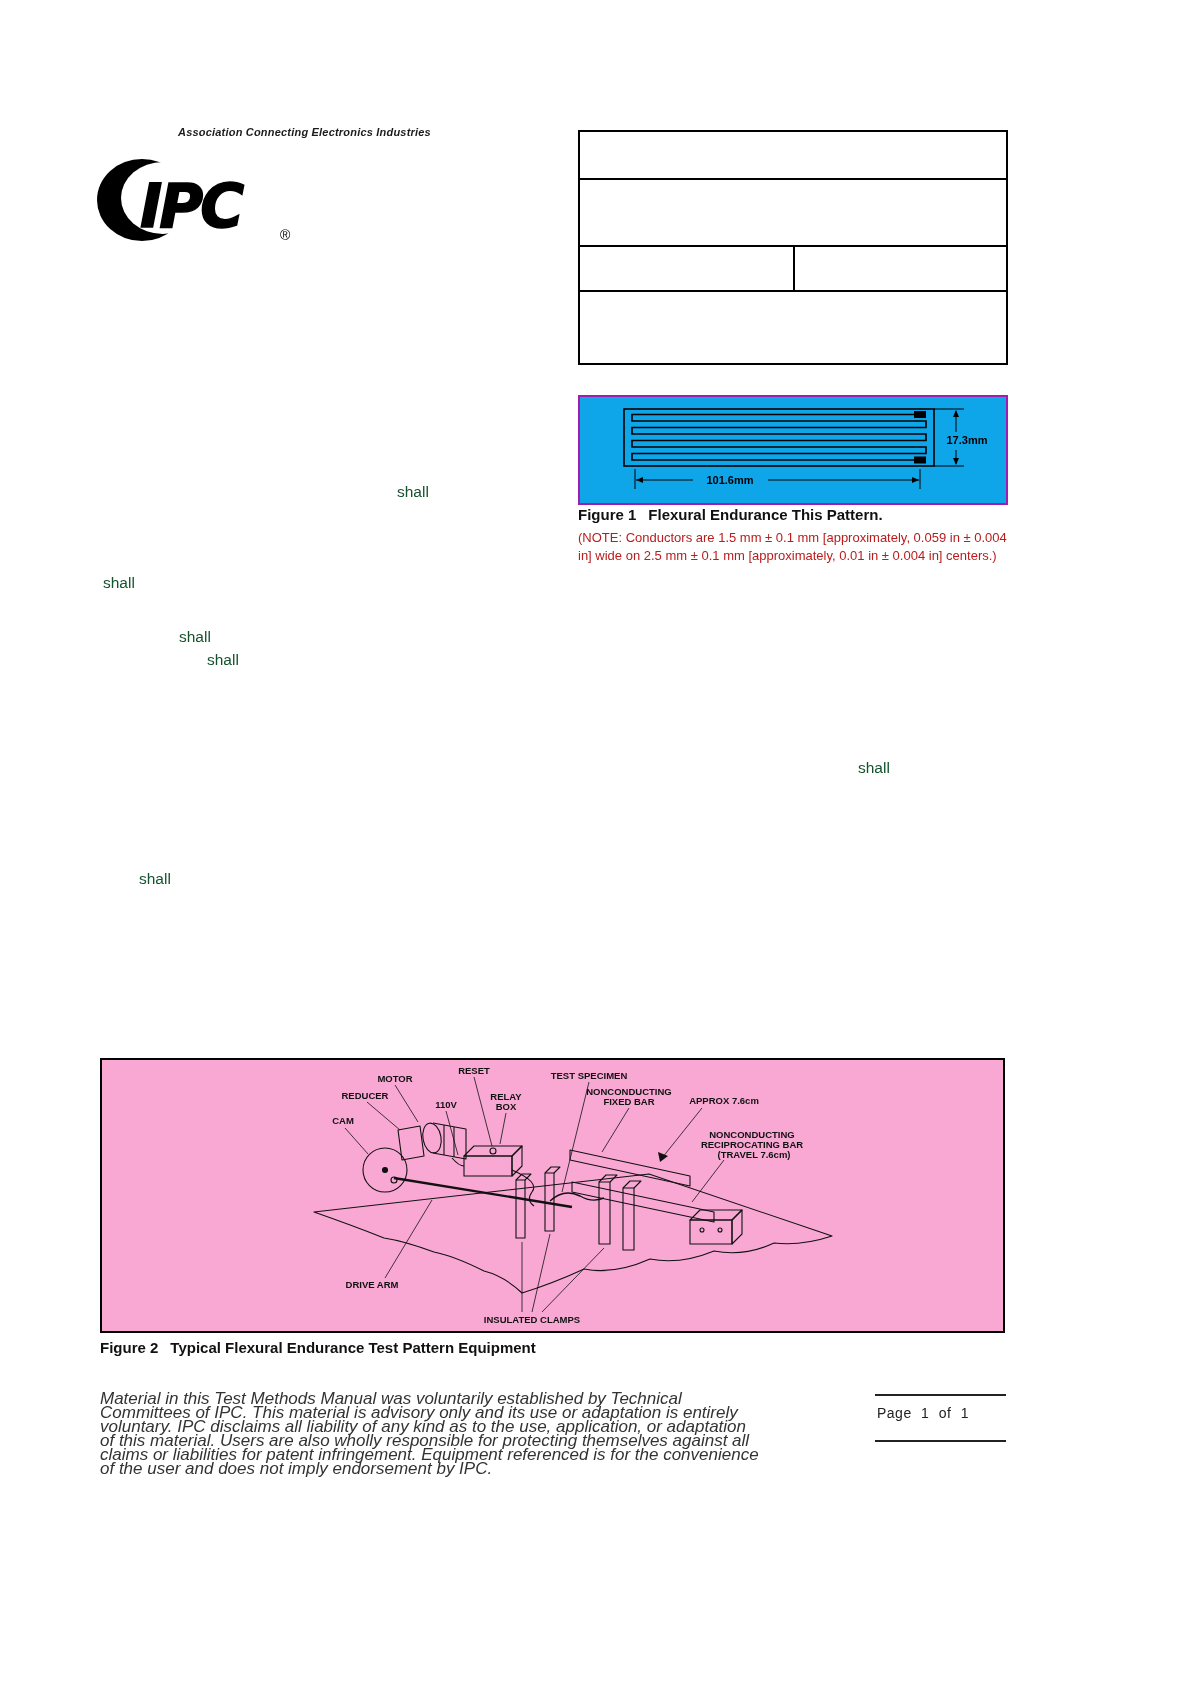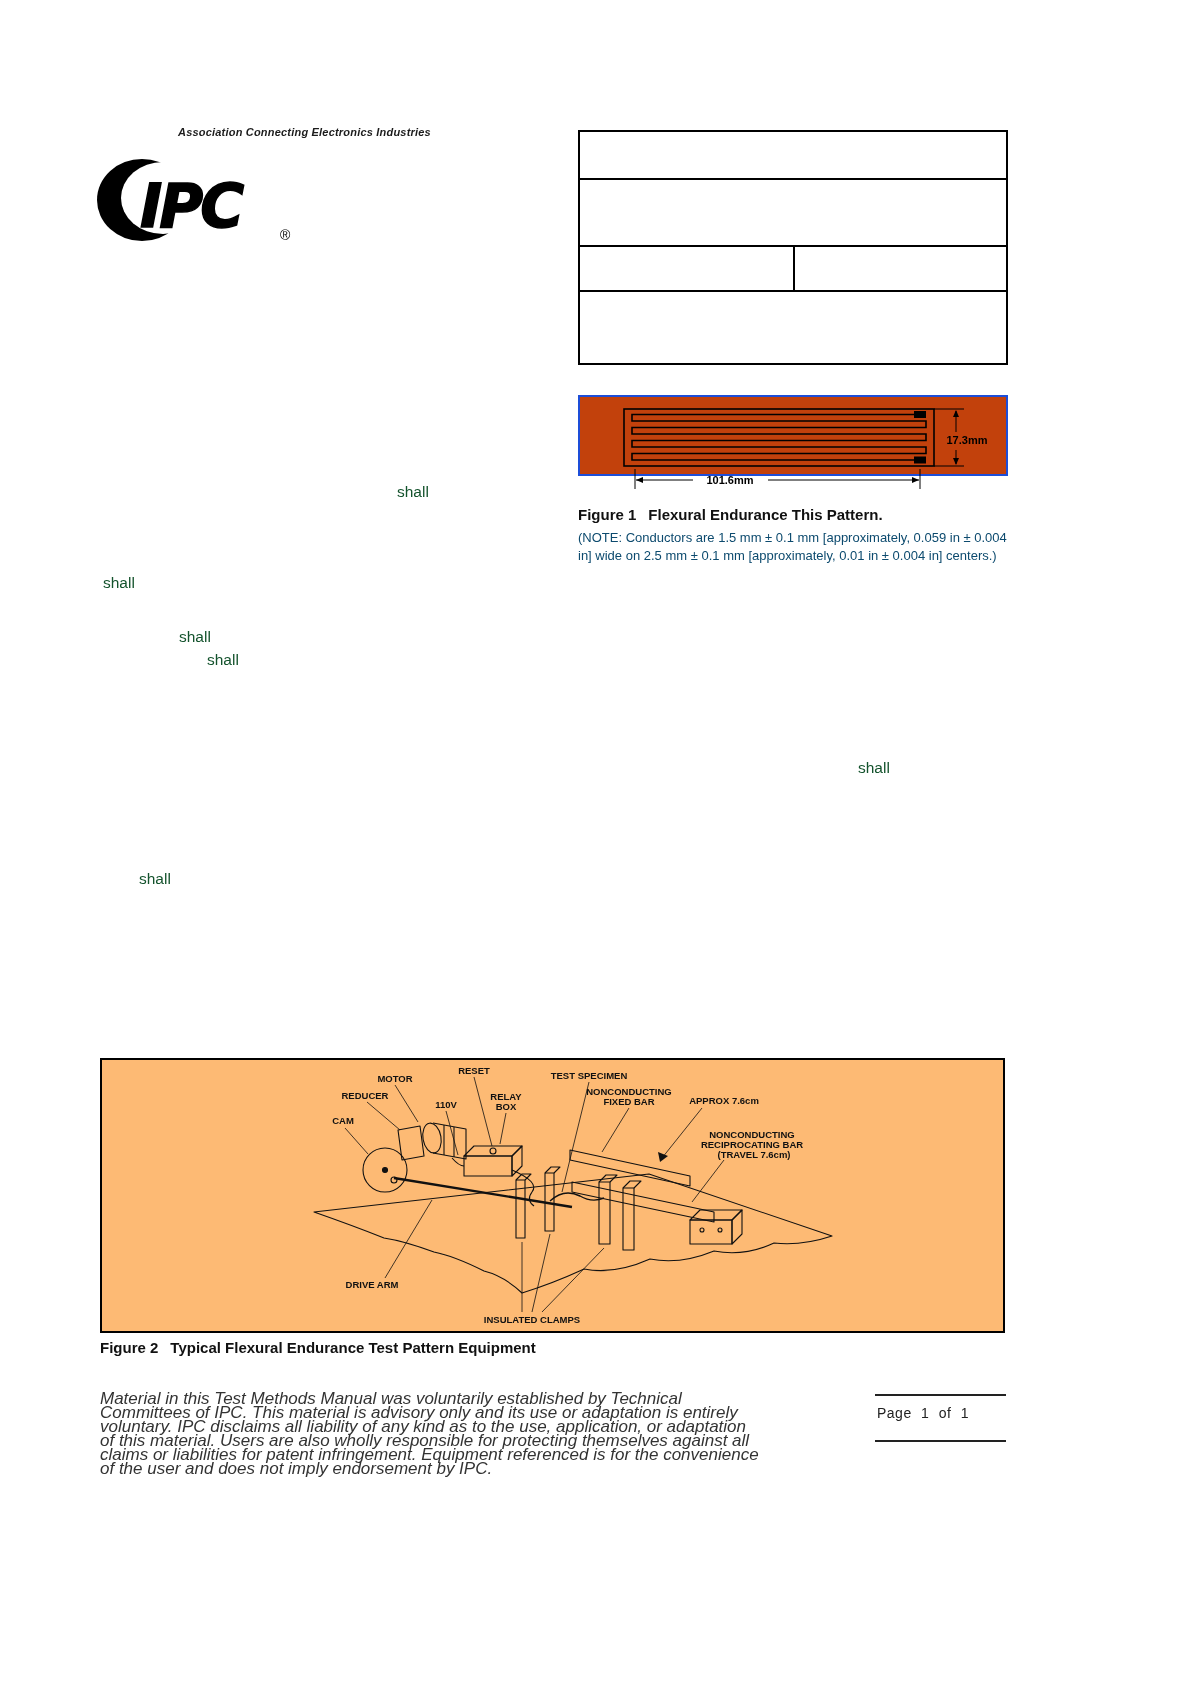--- a/index.html
+++ b/index.html
@@ -13,33 +13,33 @@
     letter-spacing:.2px;color:#1c1c1c;margin-top:12px;
   }
   .logo-wrap{left:96px;top:153px;width:210px;height:95px;}
   .info-table{
     left:578px;top:130px;width:430px;height:235px;
     border:2px solid #000;box-sizing:border-box;
   }
   .info-table .h{position:absolute;left:0;right:0;height:2px;background:#000;}
   .info-table .v{position:absolute;width:2px;background:#000;}
   .fig1-box{
-    left:578px;top:395px;width:430px;height:81px;
-    border:2px solid #1d4ed8;box-sizing:border-box;background:#c2410c;
+    left:578px;top:395px;width:430px;height:110px;
+    border:2px solid #a21caf;box-sizing:border-box;background:#0ea5e9;
   }
   .fig-cap{font-size:15px;font-weight:bold;color:#111;}
   .fig-cap .lbl{margin-right:12px;}
   .fig1-cap{left:578px;top:506px;}
   .fig1-note{
-    left:578px;top:529px;width:436px;font-size:13px;line-height:17.5px;color:#0c4a6e;
+    left:578px;top:529px;width:436px;font-size:13px;line-height:17.5px;color:#b91c1c;
   }
   .shall{font-size:15.5px;color:#14532d;}
   .fig2-box{
     left:100px;top:1058px;width:905px;height:275px;
-    border:2px solid #000;box-sizing:border-box;background:#fdba74;
+    border:2px solid #000;box-sizing:border-box;background:#f9a8d4;
   }
   .fig2-cap{left:100px;top:1339px;}
   .disclaimer{
     left:100px;top:1392px;width:660px;font-size:17px;font-style:italic;
     line-height:14px;color:#333;
   }
   .page-rule{left:875px;width:131px;height:2px;background:#222;}
   .page-num{
     left:877px;top:1405px;font-size:14px;color:#222;word-spacing:5px;letter-spacing:.5px;
   }

